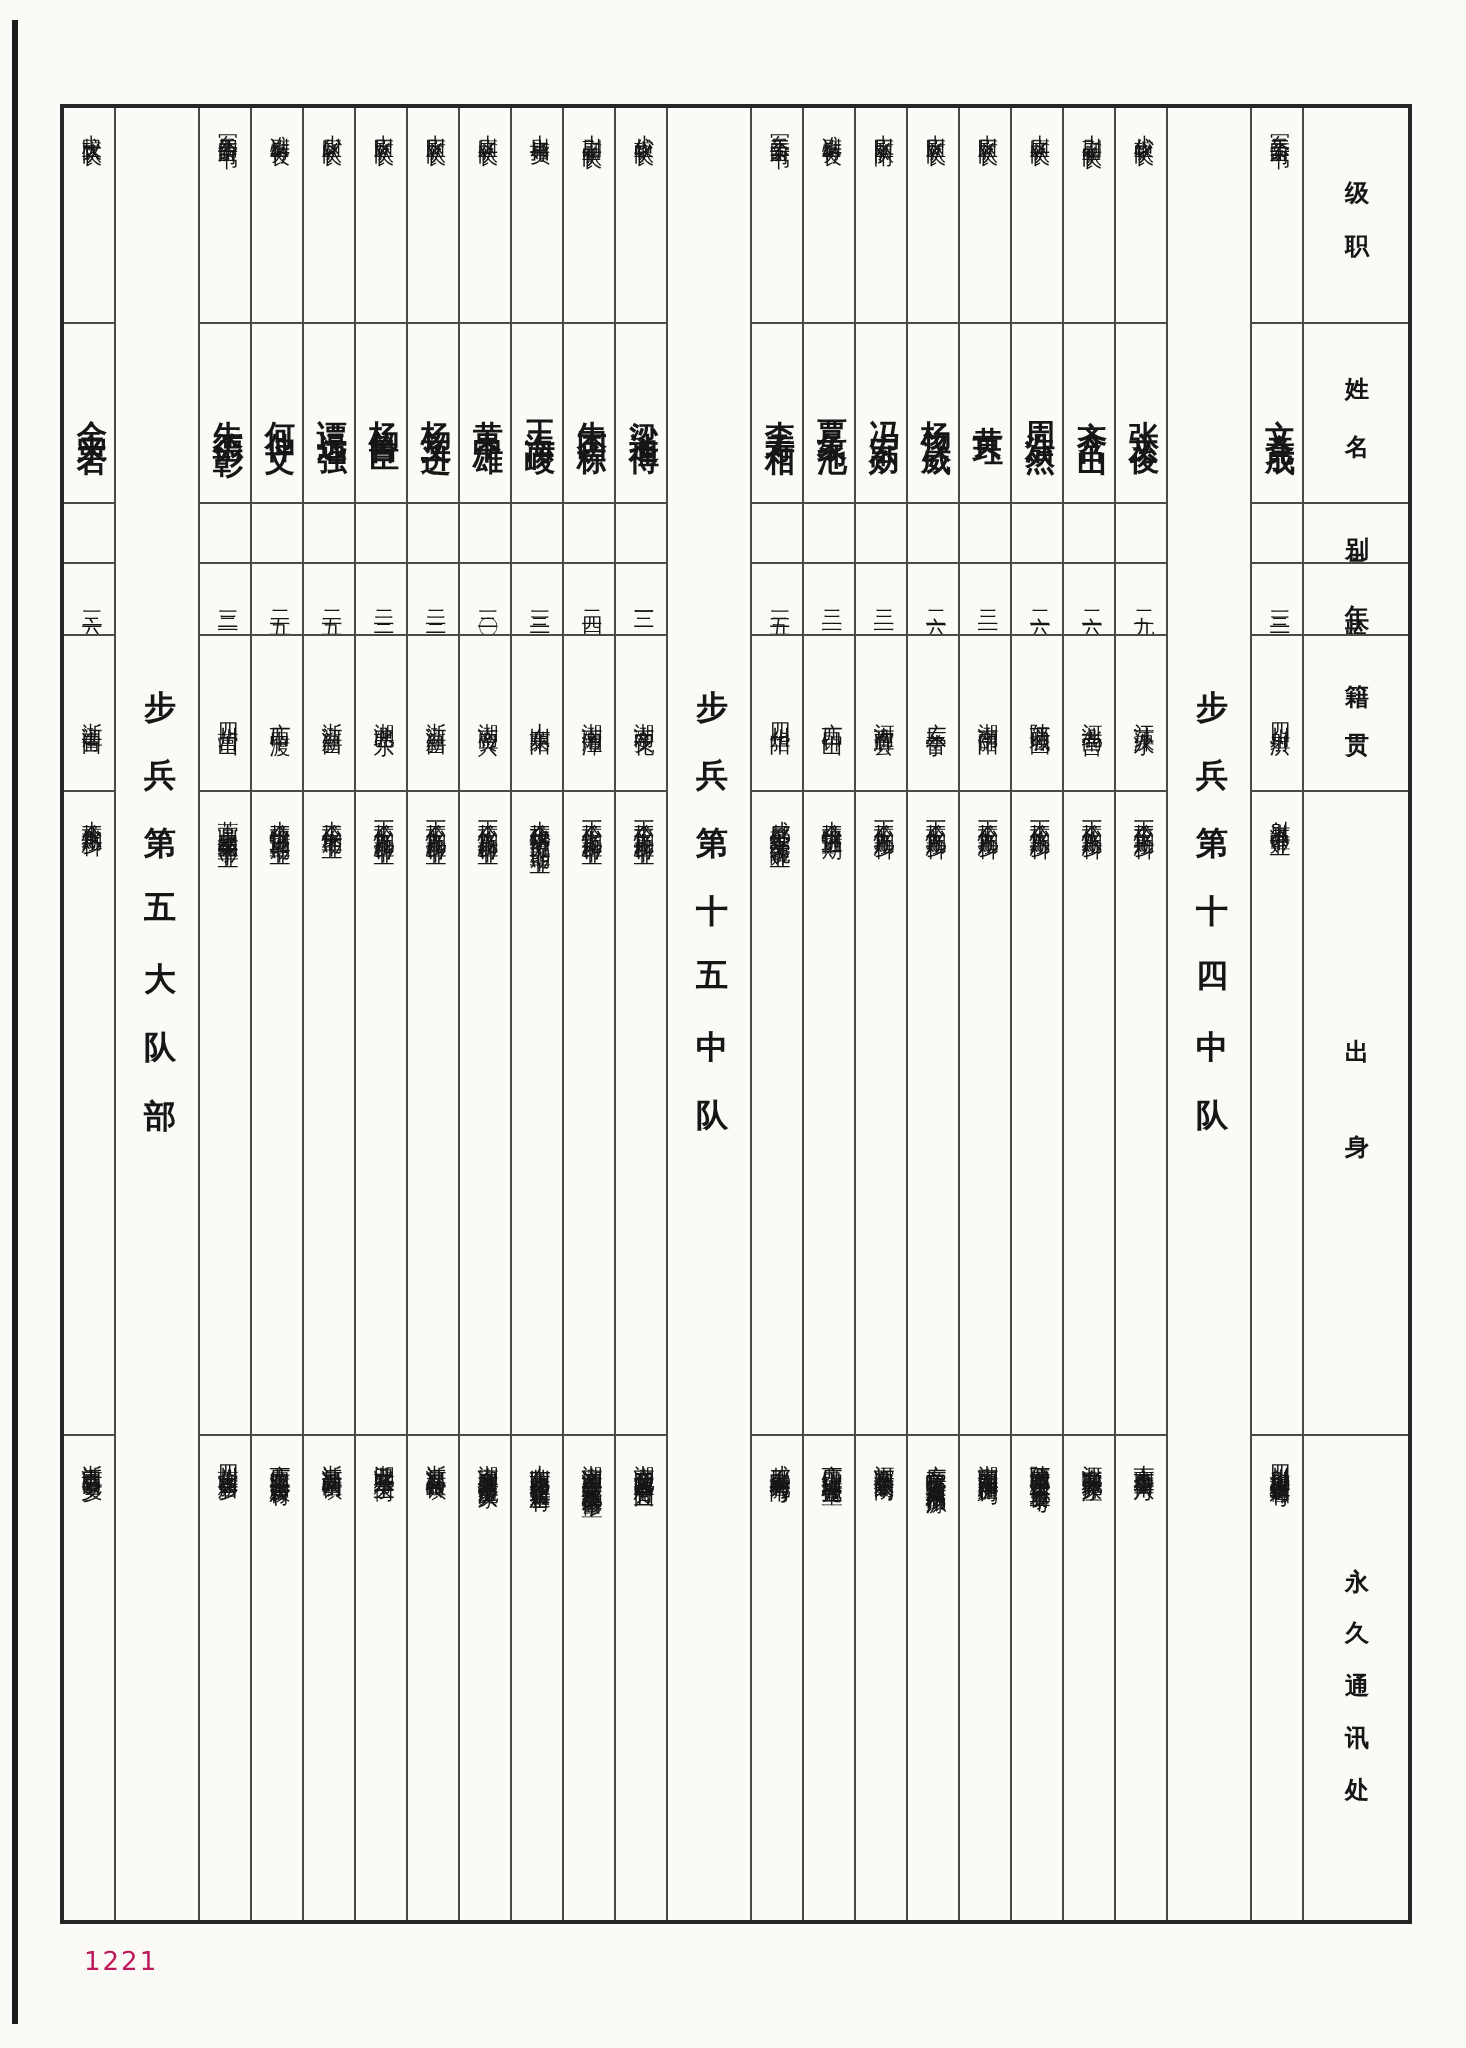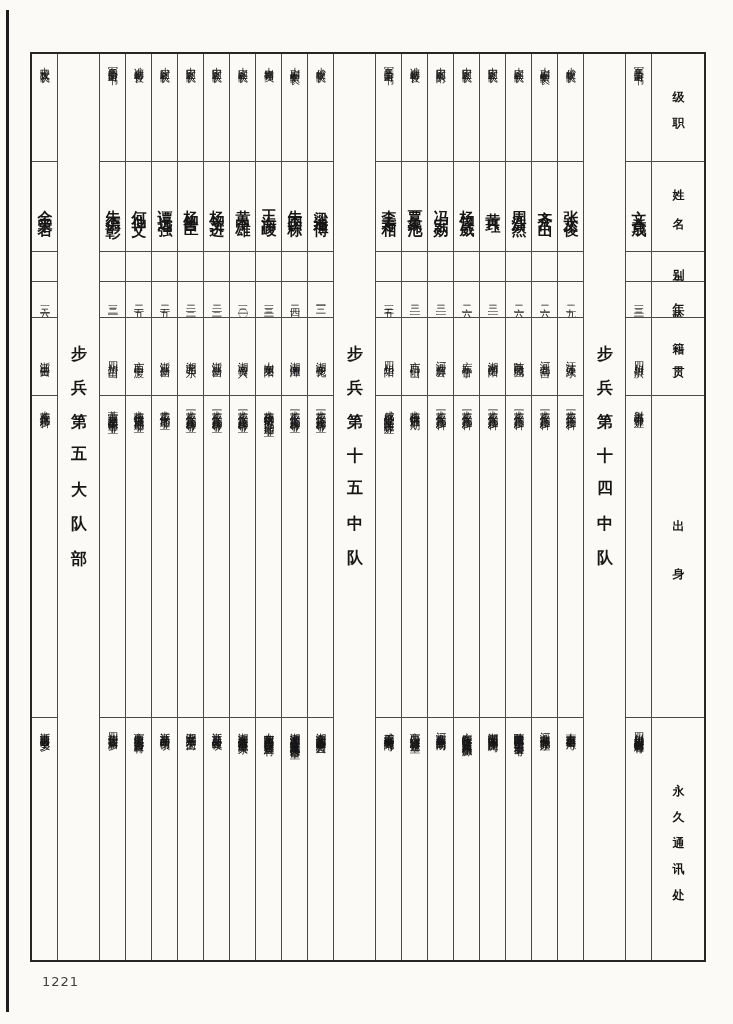--- a/index.html
+++ b/index.html
@@ -68,21 +68,21 @@
   .hlabel { font-size:12px; font-weight:bold; }
   .h-rank .hlabel, .h-name .hlabel, .h-alias .hlabel,
   .h-age .hlabel, .h-native .hlabel { letter-spacing:28px; }
   .h-alias .hlabel, .h-age .hlabel { letter-spacing:8px; }
   .h-native .hlabel { letter-spacing:24px; }
   .h-bg .hlabel { letter-spacing:48px; }
   .h-addr .hlabel { letter-spacing:26px; }
 
   .page-number {
     position:absolute; left:42px; top:974px;
-    font-size:13px; letter-spacing:1px; color:#404040;
+    font-size:13px; letter-spacing:1px; color:#be185d;
     font-family:"DejaVu Sans", sans-serif;
   }
 </style>
 </head>
 <body>
 
 <div class="scan-edge"></div>
 
 <div class="table-frame">
   <div class="columns" id="columns-container">

